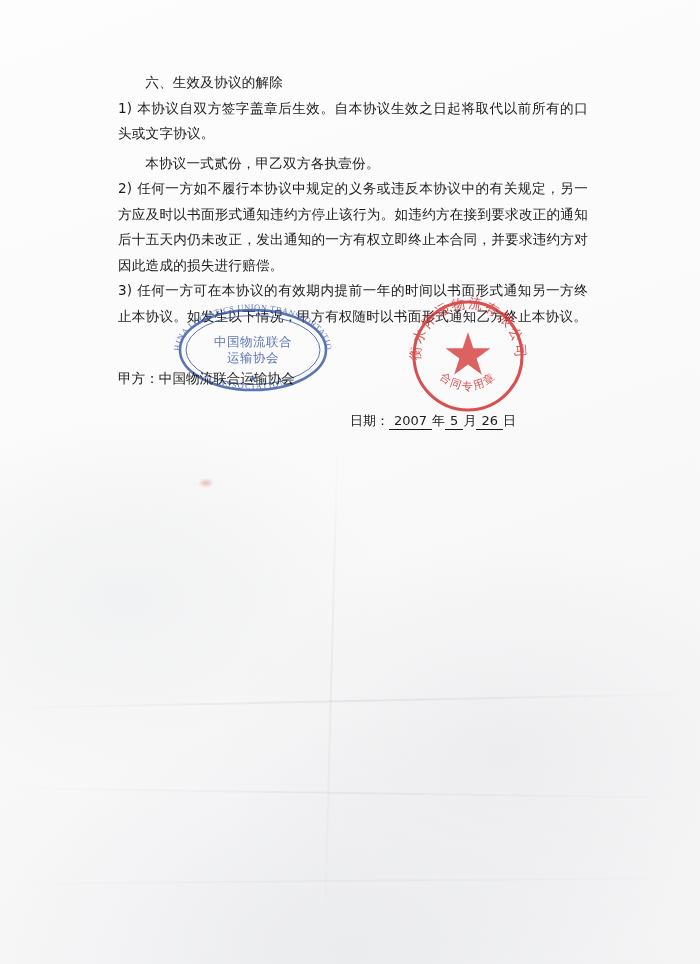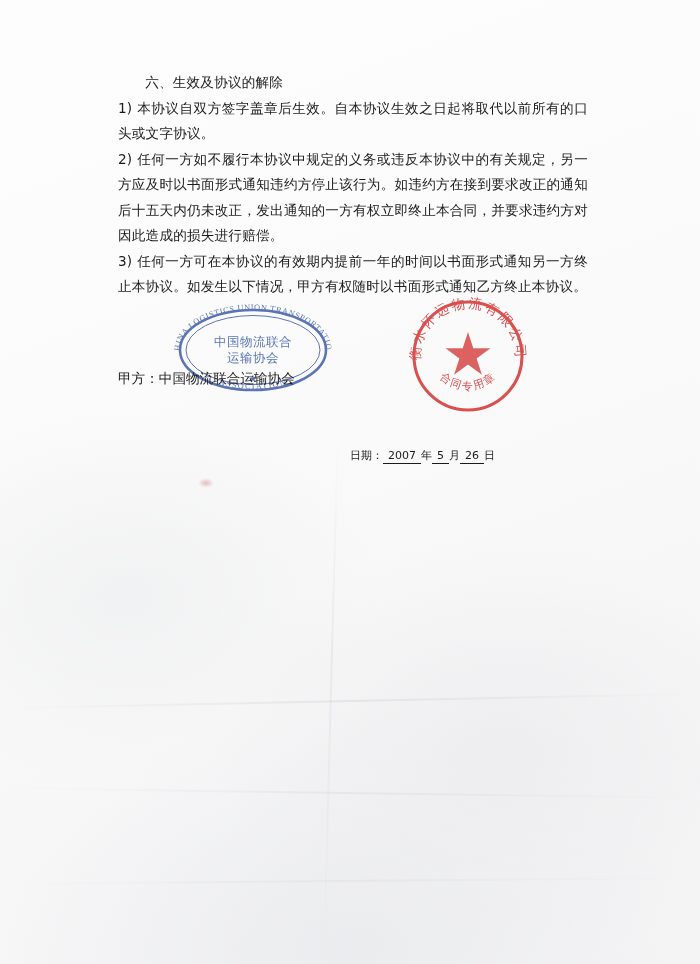--- a/index.html
+++ b/index.html
@@ -90,24 +90,23 @@
     display: flex;
   }
   .sig-a { width: 240px; }
   .sig-b { flex: 1; }
 
   
   .date-row {
     position: absolute;
     left: 350px;
     top: 412px;
-    font-size: 11px;
+    font-size: 13px;
     color: #1b1b1b;
     white-space: nowrap;
-    margin-top: 36px;
   }
   .date-val {
     border-bottom: 1px solid #1b1b1b;
     padding: 0 5px 1px 5px;
     display: inline-block;
   }
 
   
   .stamp-blue {
     position: absolute;
@@ -137,20 +136,21 @@
 
   <div class="crease c1"></div>
   <div class="crease c2"></div>
   <div class="crease c3"></div>
   <div class="crease v1"></div>
   <div class="smudge"></div>
 
   <div class="doc-text">
     <p class="para heading">六、生效及协议的解除</p>
     <p class="para body">1) 本协议自双方签字盖章后生效。自本协议生效之日起将取代以前所有的口头或文字协议。</p>
+    <p class="para heading2">本协议一式贰份，甲乙双方各执壹份。</p>
     <p class="para body">2) 任何一方如不履行本协议中规定的义务或违反本协议中的有关规定，另一方应及时以书面形式通知违约方停止该行为。如违约方在接到要求改正的通知后十五天内仍未改正，发出通知的一方有权立即终止本合同，并要求违约方对因此造成的损失进行赔偿。</p>
     <p class="para body">3) 任何一方可在本协议的有效期内提前一年的时间以书面形式通知另一方终止本协议。如发生以下情况，甲方有权随时以书面形式通知乙方终止本协议。</p>
   </div>
 
   <div class="stamp-blue">
     <svg width="174" height="100" viewBox="0 0 174 100" xmlns="http://www.w3.org/2000/svg">
       <defs>
         <path id="arcTop" d="M 14,50 A 73,40 0 0 1 160,50" fill="none"></path>
         <path id="arcBottom" d="M 18,52 A 69,37 0 0 0 156,52" fill="none"></path>
       </defs>

